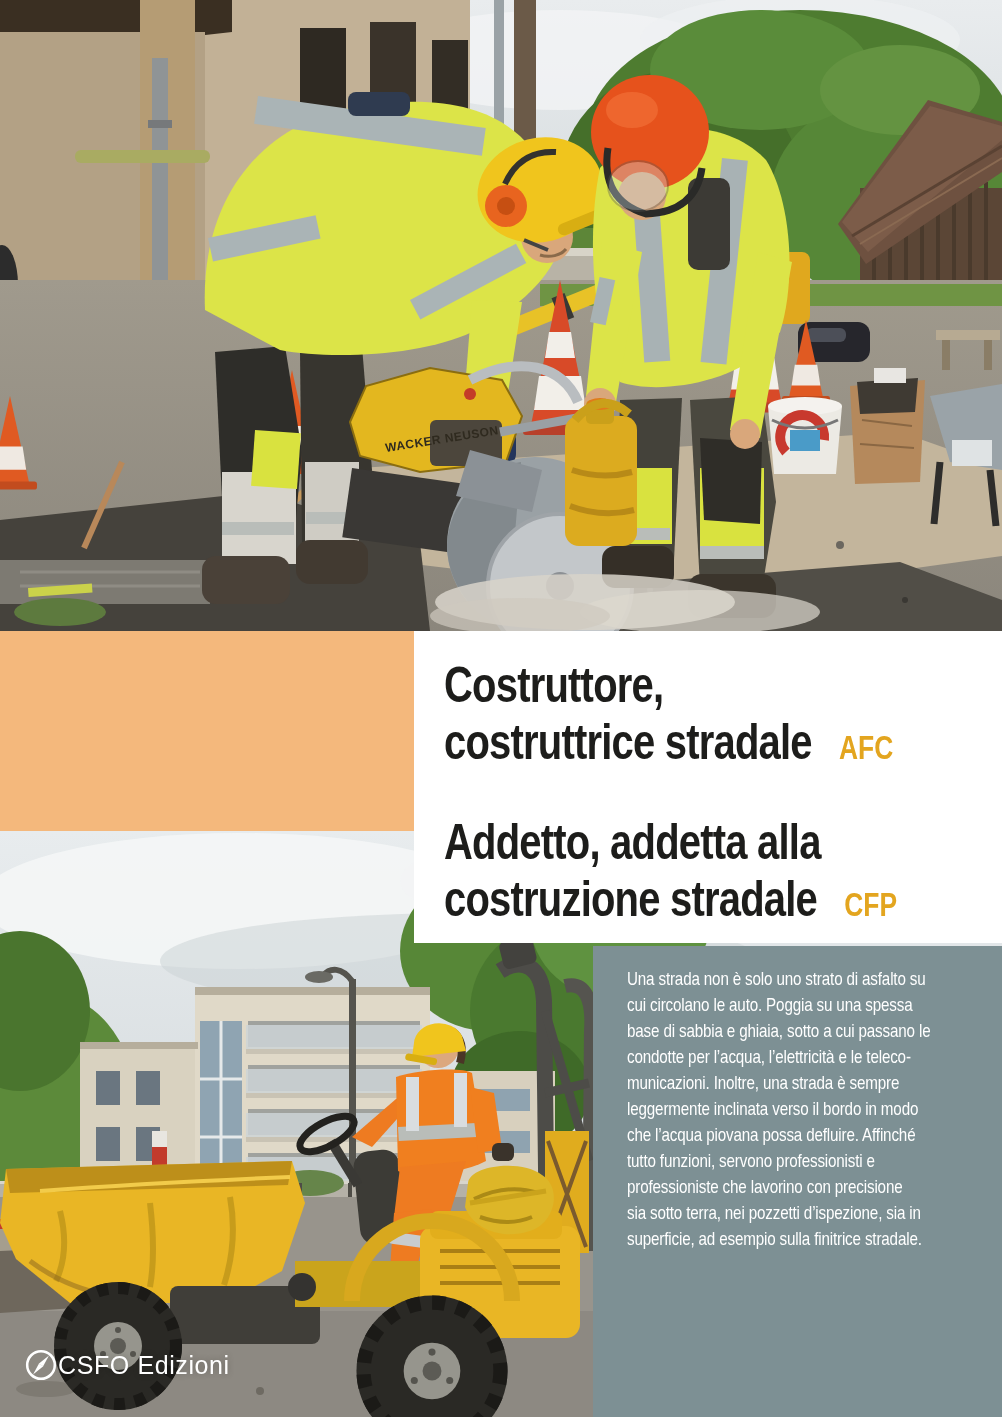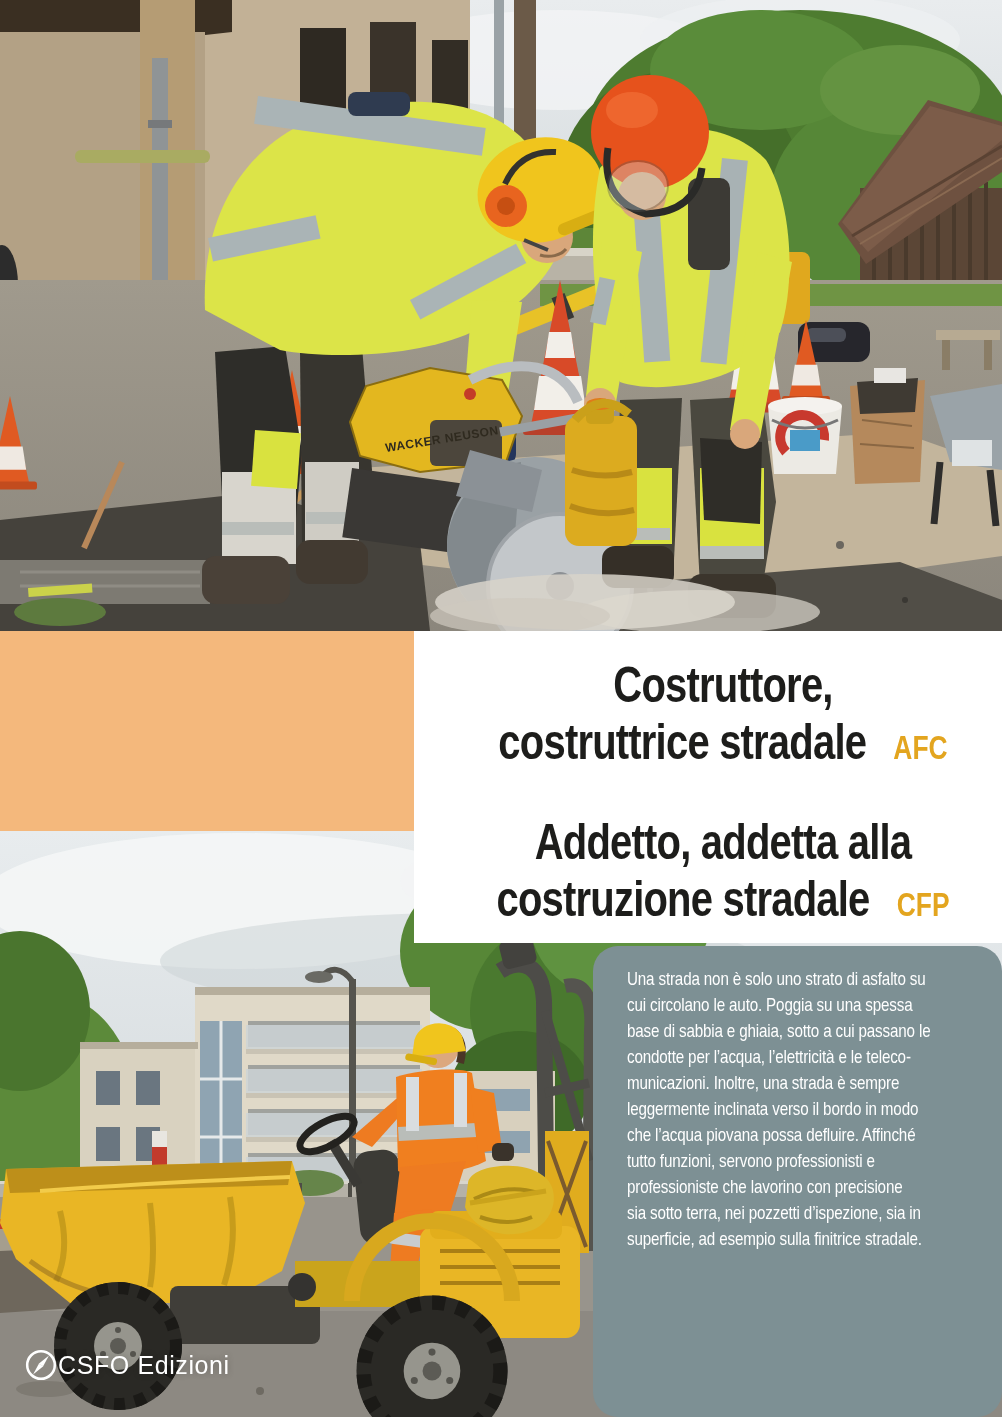--- a/index.html
+++ b/index.html
@@ -4,28 +4,28 @@
 <style>
   html,body{margin:0;padding:0;background:#ffffff;}
   .page{position:relative;width:1002px;height:1417px;background:#ffffff;overflow:hidden;
         font-family:"Liberation Sans",sans-serif;}
   .photo{position:absolute;overflow:hidden;}
   .photo svg{display:block;}
   .photo-top{left:0;top:0;width:1002px;height:631px;}
   .photo-bottom{left:0;top:831px;width:1002px;height:586px;}
   .accent-band{position:absolute;left:0;top:631px;width:414px;height:200px;background:#f4b87c;}
   .title-panel{position:absolute;left:414px;top:631px;width:588px;height:312px;background:#ffffff;
-               padding:26px 0 0 30px;box-sizing:border-box;text-align:center;}
+               padding:26px 0 0 30px;box-sizing:border-box;}
   .condense{transform:scaleX(0.8);transform-origin:0 0;width:125%;}
   h1.prof{margin:0;font-size:50px;line-height:57px;font-weight:700;color:#1d1d1b;letter-spacing:-1px;}
   h1.prof + h1.prof{margin-top:38px;}
   .tline{display:block;white-space:nowrap;}
   .cred{font-size:33px;font-weight:700;color:#e3a51f;margin-left:34px;letter-spacing:0;}
   .info-panel{position:absolute;left:593px;top:946px;width:409px;height:471px;background:#7d9094;
-              box-sizing:border-box;padding:20px 16px 8px 34px;border-radius:25px;}
+              box-sizing:border-box;padding:20px 16px 8px 34px;}
   .info-panel p{margin:0;color:#ffffff;font-size:19px;line-height:26px;letter-spacing:-0.2px;
                 white-space:pre-line;transform:scaleX(0.8);transform-origin:0 0;width:126%;}
   .publisher{position:absolute;left:24px;top:1342px;height:46px;display:flex;align-items:center;
              color:#ffffff;}
   .publisher .name{font-size:25px;letter-spacing:0.6px;font-weight:400;
                    text-shadow:0 0 6px rgba(0,0,0,0.25);}
 </style>
 </head>
 <body>
 

